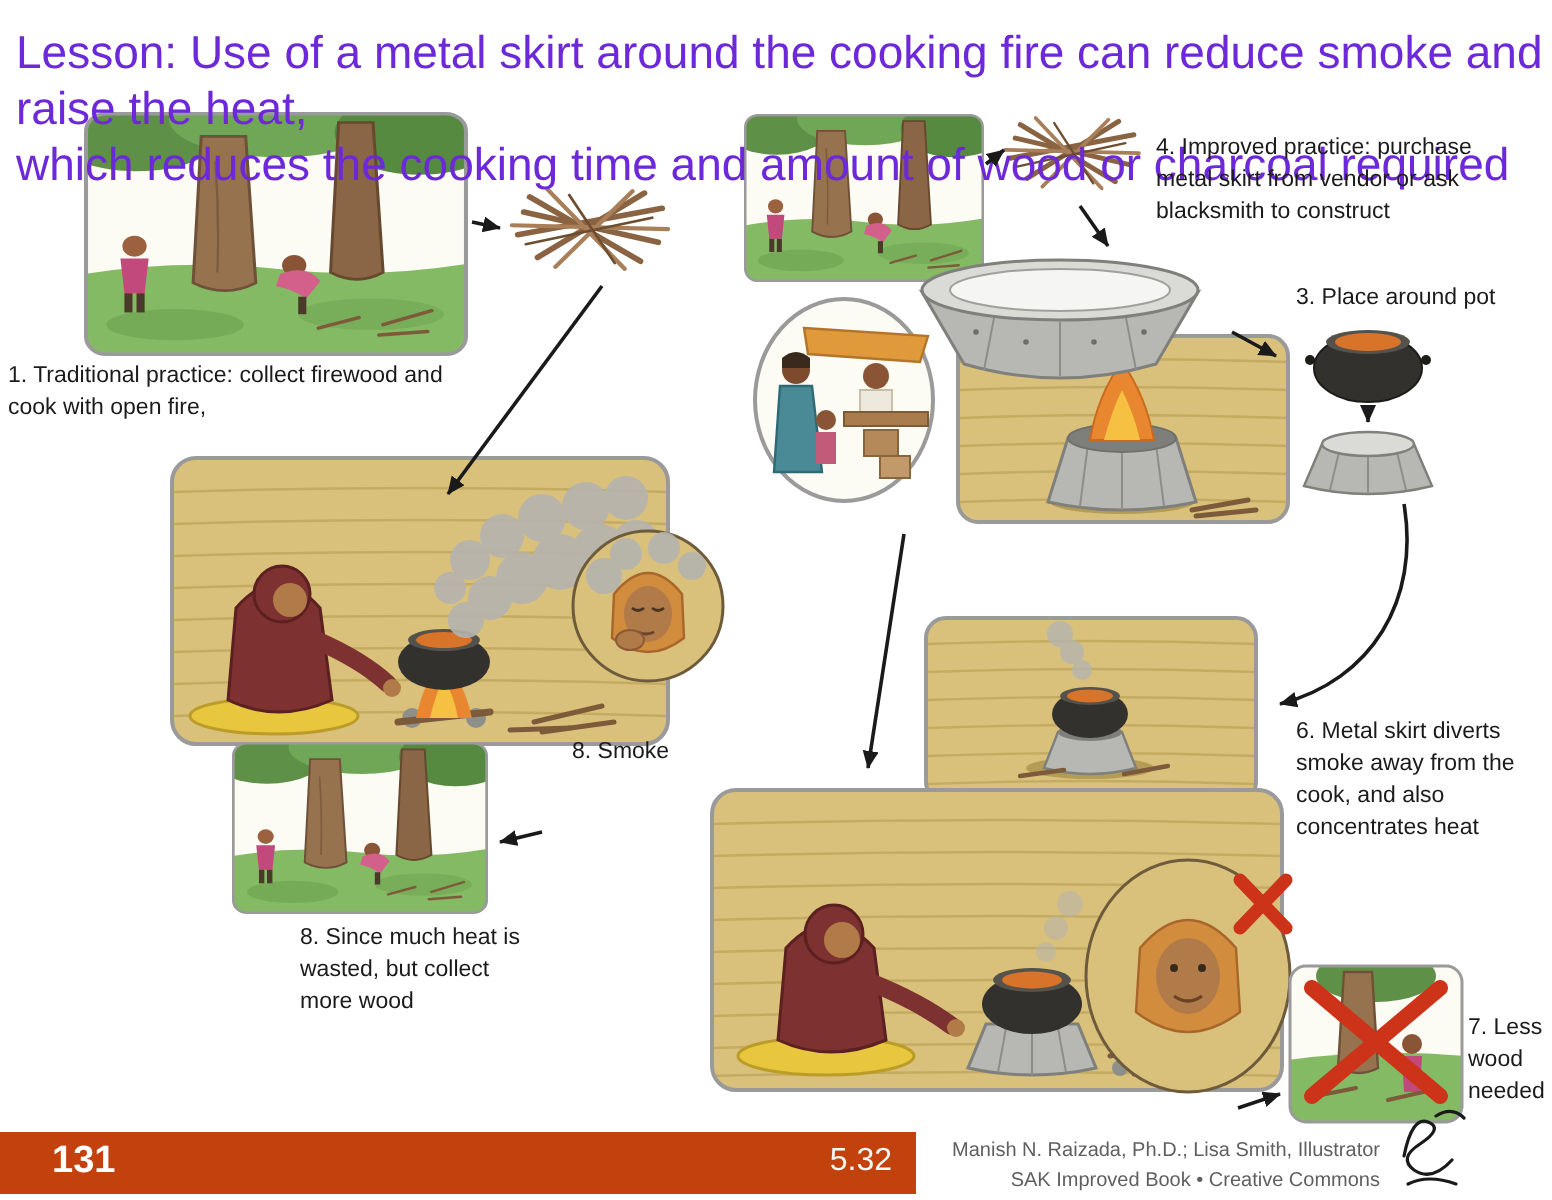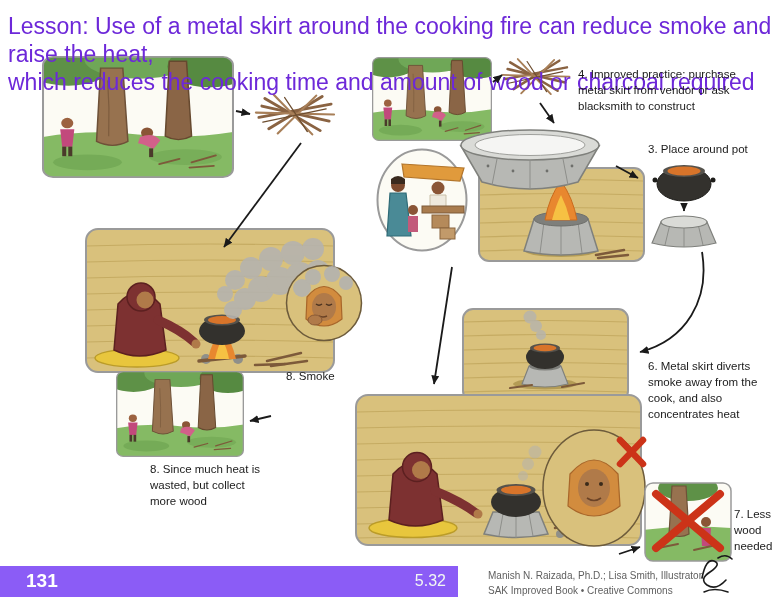--- a/index.html
+++ b/index.html
@@ -2,24 +2,24 @@
 <html><head>
 <meta charset="utf-8">
 <style>
   *{margin:0;padding:0;box-sizing:border-box}
   html,body{background:#ffffff}
   body{font-family:"Liberation Sans","DejaVu Sans",sans-serif}
   #page{position:relative;width:776px;height:600px;background:#ffffff;overflow:hidden}
   .abs{position:absolute}
   .title{position:absolute;left:8px;top:12px;width:766px;font-size:23px;line-height:1.22;color:#6d28d9;white-space:pre-line;z-index:30}
   .step{position:absolute;font-size:11.5px;line-height:1.4;color:#1b1b1b;white-space:pre-line;z-index:30}
-  .footer-bar{position:absolute;left:0;top:566px;width:458px;height:31px;background:#8b5cf6;z-index:20}
+  .footer-bar{position:absolute;left:0;top:566px;width:458px;height:31px;background:#c2410c;z-index:20}
   .pn{position:absolute;left:26px;top:4px;font-size:19px;font-weight:bold;color:#ffffff}
   .fn{position:absolute;right:12px;top:6px;font-size:16px;color:#f2f8f3}
-  .credits{position:absolute;left:488px;top:568px;width:238px;text-align:left;font-size:10px;line-height:1.5;color:#5f5f5f;z-index:20}
+  .credits{position:absolute;left:452px;top:568px;width:238px;text-align:right;font-size:10px;line-height:1.5;color:#5f5f5f;z-index:20}
   svg.scene{display:block}
 </style>
 </head>
 <body>
 
 <div id="page">
 
   <svg width="0" height="0" style="position:absolute" aria-hidden="true">
     <defs>
       <marker id="ah" markerWidth="10" markerHeight="9" refX="8.5" refY="4" orient="auto" markerUnits="userSpaceOnUse">
@@ -79,20 +79,22 @@
 which reduces the cooking time and amount of wood or charcoal required</div>
 
   <svg class="abs scene" style="left:42px;top:56px;z-index:1" width="192" height="122" viewBox="0 0 190 140" preserveAspectRatio="none">
       <use href="#sym-trees"></use>
     </svg>
 
   <svg class="abs scene" style="left:253px;top:89px;z-index:1" width="84" height="52" viewBox="0 0 85 55" preserveAspectRatio="none">
       <use href="#sym-bundle"></use>
     </svg>
 
+  <div class="step" style="left:4px;top:180px;width:252px">1. Traditional practice: collect firewood and
+cook with open fire,</div>
 
   <svg class="abs scene" style="left:85px;top:228px;z-index:1" width="250" height="145" viewBox="0 0 250 145">
     <defs>
         <clipPath id="cp1">
           <rect x="1" y="1" width="248" height="143" rx="12"></rect>
         </clipPath>
       </defs>
     <g clip-path="url(#cp1)">
       <rect width="250" height="145" fill="#d9c17c"></rect>
       <g stroke="#c5ab62" stroke-width="1.2" fill="none">

